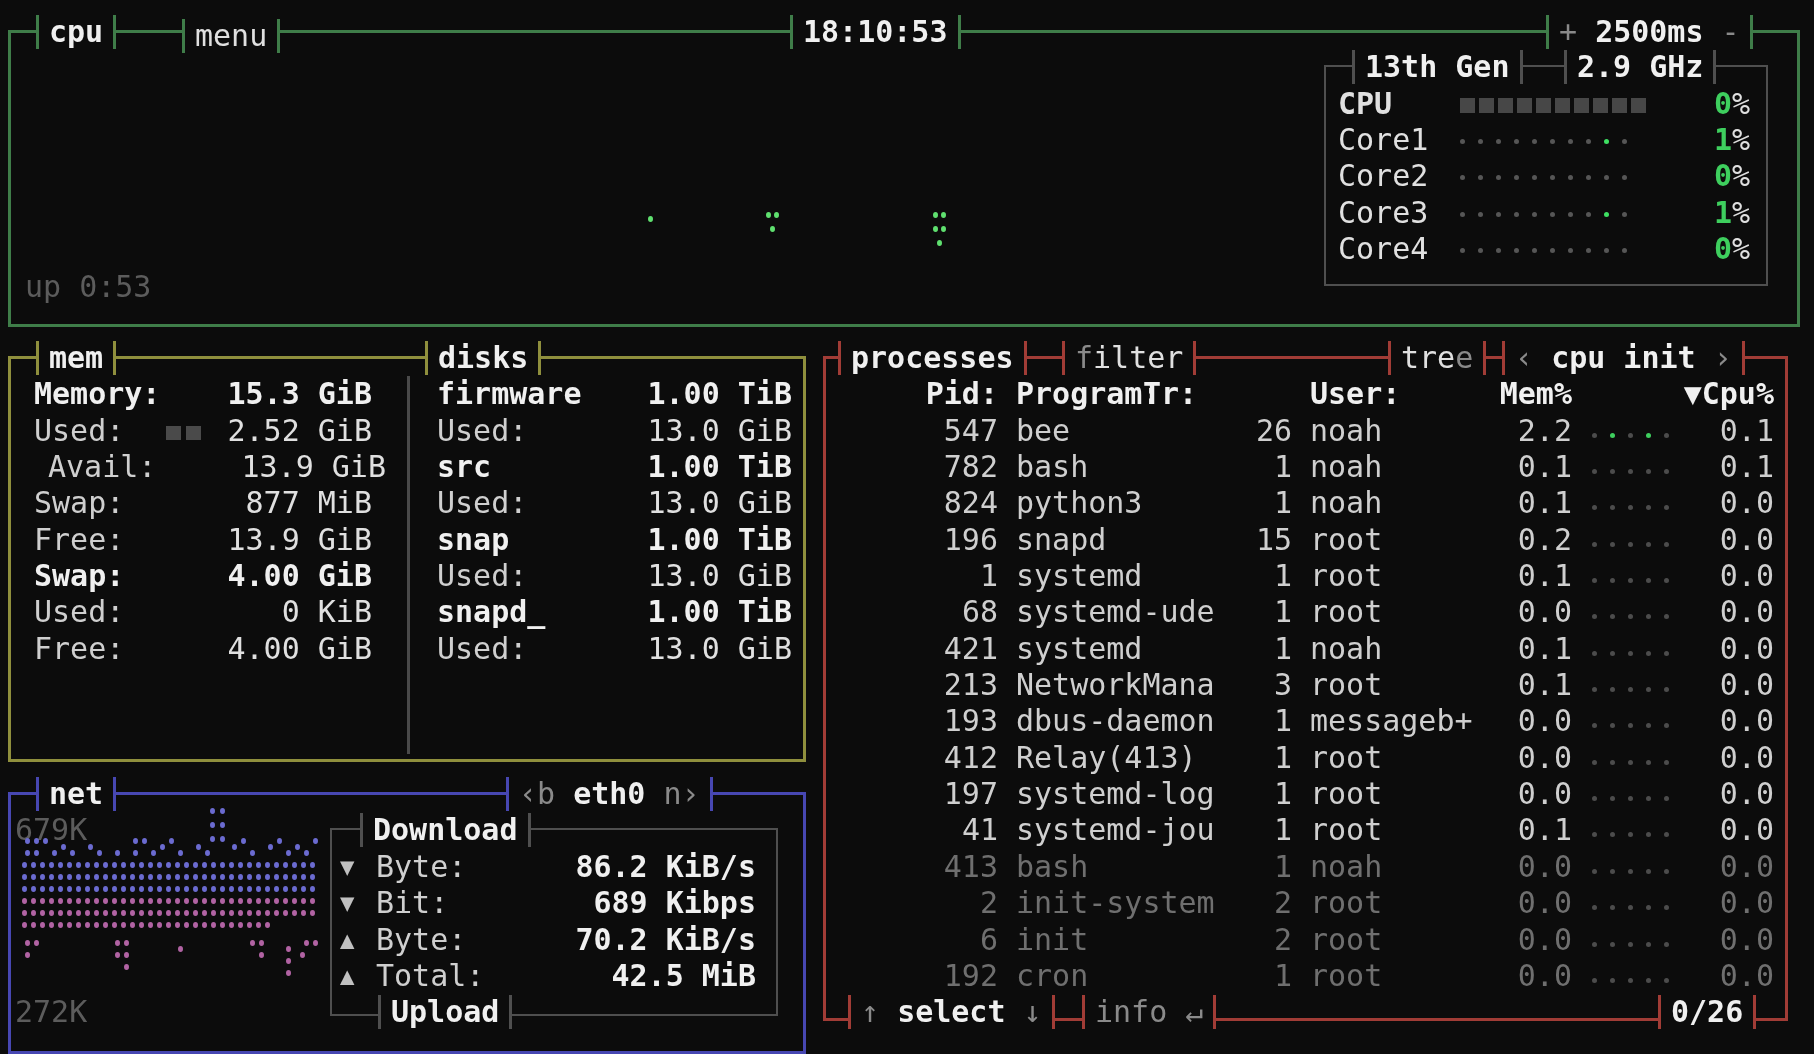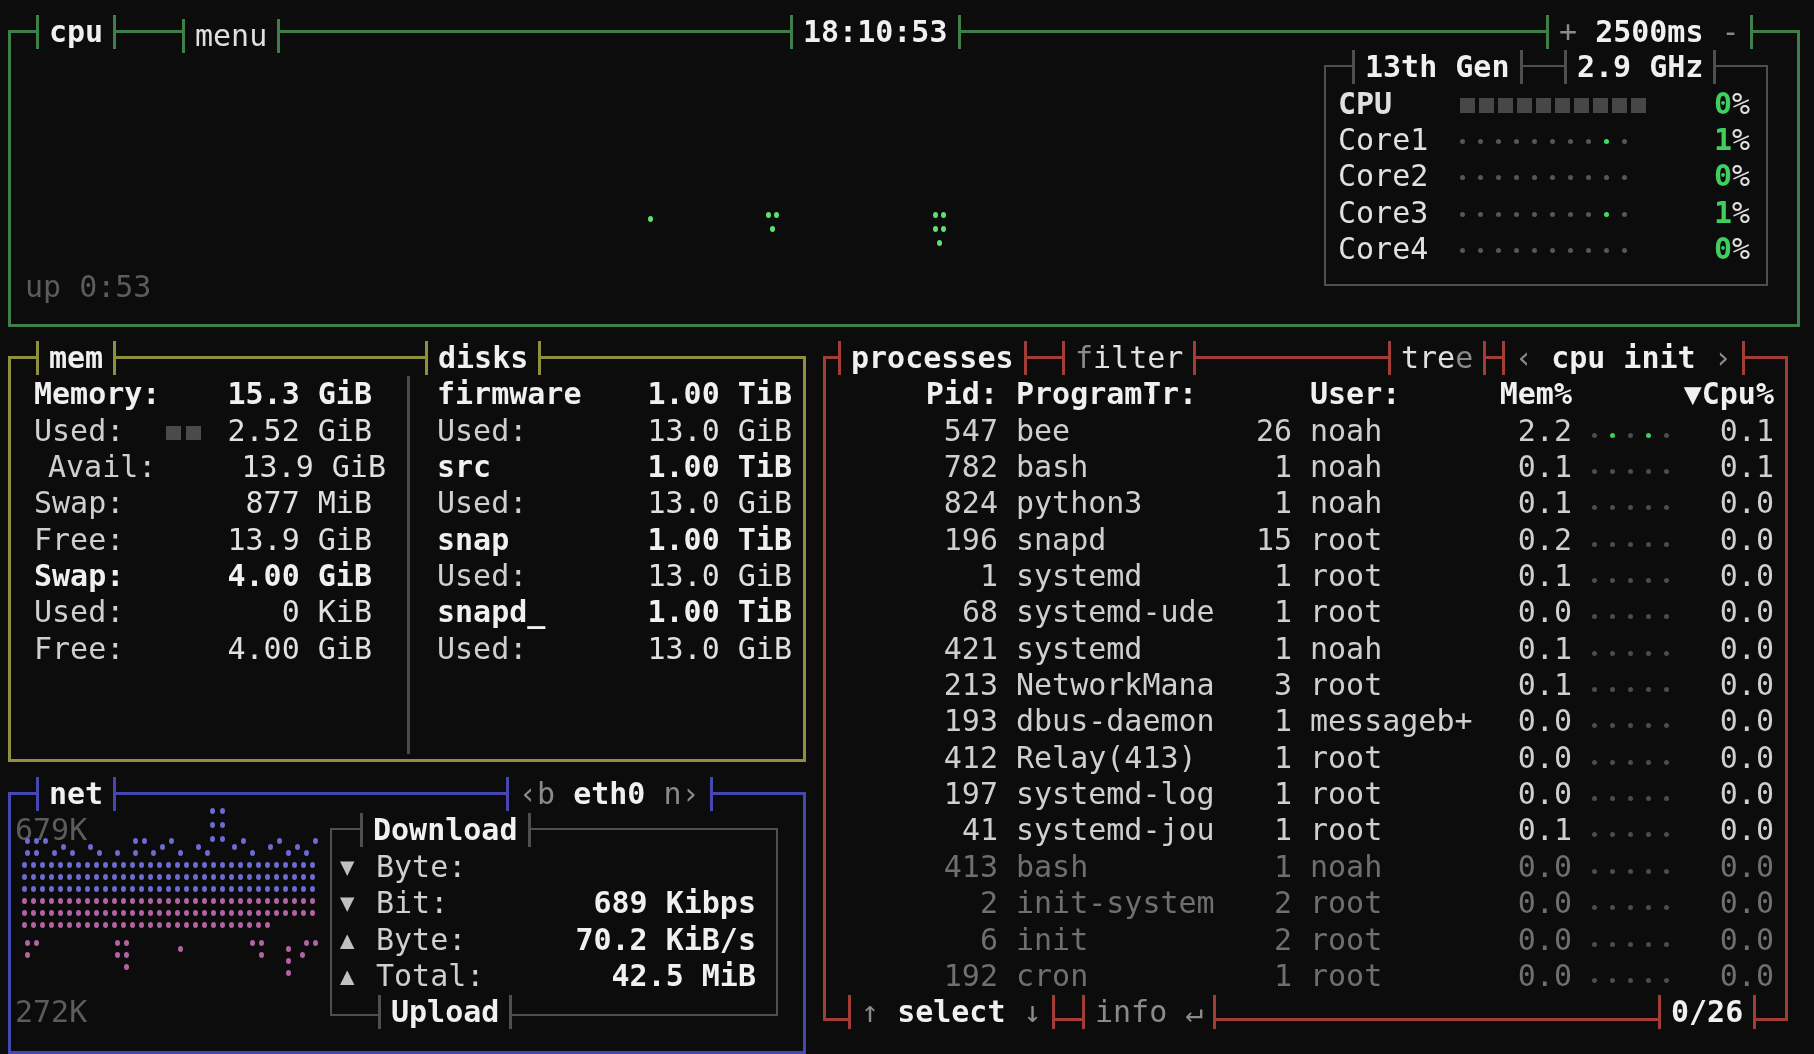--- a/index.html
+++ b/index.html
@@ -347,21 +347,21 @@
       <div class="dot" style="left: 286px; top: 970px; background: rgb(177, 99, 163);"></div>
       <div class="dot" style="left: 304px; top: 940px; background: rgb(177, 99, 163);"></div>
       <div class="dot" style="left: 313px; top: 940px; background: rgb(177, 99, 163);"></div>
       <div class="dot" style="left: 300px; top: 952px; background: rgb(177, 99, 163);"></div>
     </div>
 
   <div class="graybox" style="left:330px;top:828px;width:444px;height:184px"></div>
   <div class="blabel tgray" style="left:360px;top:830px"><span class="w">Download</span></div>
   <div class="blabel tgray" style="left:378px;top:1012px"><span class="w">Upload</span></div>
   <div id="net-rows">
-      <div class="row" style="left: 336px; top: 849px; width: 424px;"><div class="cell" style="left: 4px; color: rgb(192, 192, 192); font-size: 24px;">▼</div><div class="cell n" style="left: 40px;">Byte:</div></div>
+      <div class="row" style="left: 336px; top: 849px; width: 424px;"><div class="cell" style="left: 4px; color: rgb(192, 192, 192); font-size: 24px;">▼</div><div class="cell n" style="left: 40px;">Byte:</div><div class="cell w" style="left: 180px; width: 240px; text-align: right;">86.2 KiB/s</div></div>
       <div class="row" style="left: 336px; top: 885px; width: 424px;"><div class="cell" style="left: 4px; color: rgb(192, 192, 192); font-size: 24px;">▼</div><div class="cell n" style="left: 40px;">Bit:</div><div class="cell w" style="left: 180px; width: 240px; text-align: right;">689 Kibps</div></div>
       <div class="row" style="left: 336px; top: 922px; width: 424px;"><div class="cell" style="left: 4px; color: rgb(192, 192, 192); font-size: 24px;">▲</div><div class="cell n" style="left: 40px;">Byte:</div><div class="cell w" style="left: 180px; width: 240px; text-align: right;">70.2 KiB/s</div></div>
       <div class="row" style="left: 336px; top: 958px; width: 424px;"><div class="cell" style="left: 4px; color: rgb(192, 192, 192); font-size: 24px;">▲</div><div class="cell n" style="left: 40px;">Total:</div><div class="cell w" style="left: 180px; width: 240px; text-align: right;">42.5 MiB</div></div>
     </div>
 
   <div class="box rbox" style="left:823px;top:356px;width:959px;height:659px"></div>
   <div class="blabel tr" style="left:838px;top:358px"><span class="w">processes</span></div>
   <div class="blabel tr" style="left:1062px;top:358px"><span class="dim">f</span><span class="lt">ilter</span></div>
   <div class="blabel tr" style="left:1388px;top:358px"><span class="lt">tre</span><span class="dim">e</span></div>
   <div class="blabel tr" style="left:1502px;top:358px"><span class="dim">‹ </span><span class="w">cpu init</span><span class="dim"> ›</span></div>

